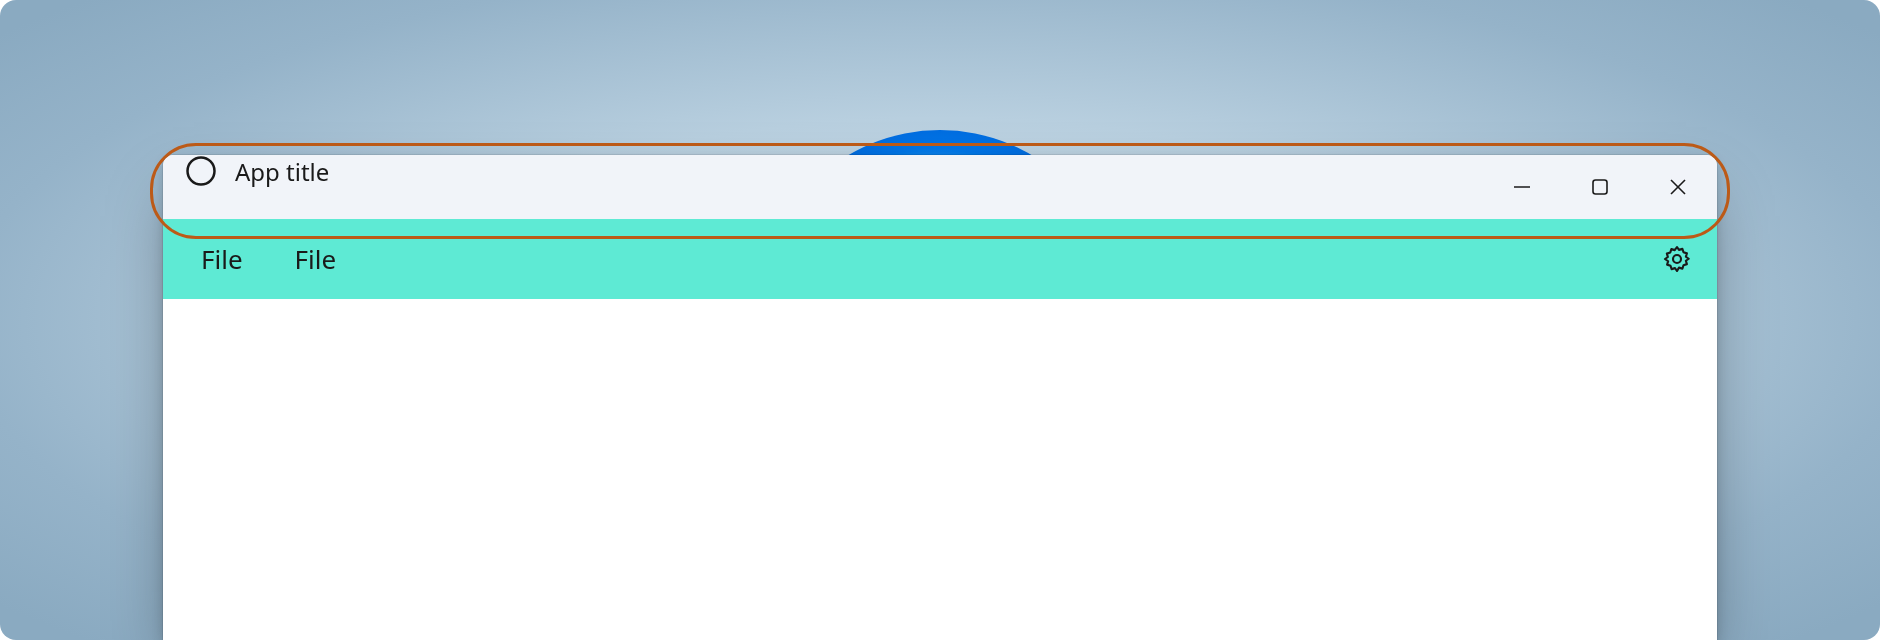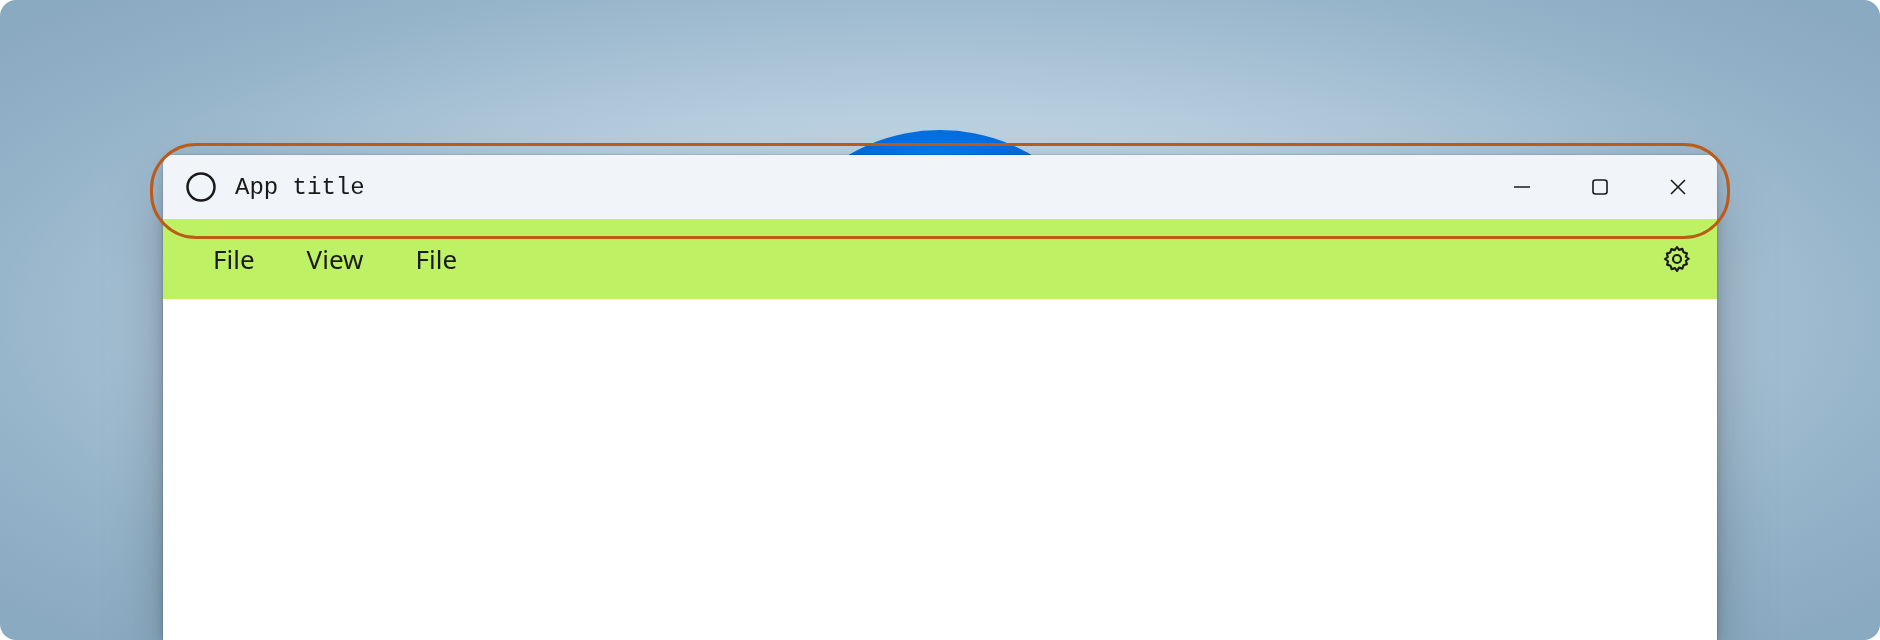--- a/index.html
+++ b/index.html
@@ -76,23 +76,22 @@
     height: 90px;
     border: 3px solid #bc5a17;
     border-radius: 46px;
     pointer-events: none;
   }
 
   
   .titlebar {
     height: 64px;
     display: flex;
-    align-items: center;
+    align-items: flex-start;
     background: #f1f4f9;
-    font-family: Liberation Mono, monospace;
   }
   .titlebar .app-icon {
     margin: 0 18px 0 22px;
     display: flex;
     align-items: center;
     justify-content: center;
   }
   .titlebar .title {
     font-size: 24px;
     font-weight: 400;
@@ -109,22 +108,22 @@
     align-items: center;
     justify-content: center;
     cursor: default;
   }
 
   
   .menubar {
     height: 80px;
     display: flex;
     align-items: center;
-    padding: 0 18px 0 24px;
-    background: #bef264;
+    padding: 0 18px 0 12px;
+    background: #5eead4;
     border-bottom: 1px solid #e4e8ee;
   }
   .menu-item {
     padding: 8px 26px;
     font-size: 26px;
     color: #1a1a1a;
     border-radius: 6px;
     cursor: default;
   }
   .menubar .spacer { flex: 1; }
@@ -186,21 +185,20 @@
               <line x1="3" y1="3" x2="17" y2="17" stroke="#1a1a1a" stroke-width="1.6"></line>
               <line x1="17" y1="3" x2="3" y2="17" stroke="#1a1a1a" stroke-width="1.6"></line>
             </svg>
           </span>
         </div>
       </div>
     </div>
 
     <div class="menubar">
       <div class="menu-item">File</div>
-      <div class="menu-item">View</div>
       <div class="menu-item">File</div>
 
       <div class="spacer"></div>
 
       <div class="settings-btn">
         <span>
           <svg width="30" height="30" viewBox="0 0 24 24" fill="none" stroke="#1a1a1a" stroke-width="1.7" stroke-linejoin="round">
             <circle cx="12" cy="12" r="3.2"></circle>
             <path d="M12 2.4l1.6 2.3 2.7-.8 .9 2.7 2.7.9-.8 2.7 2.3 1.6-2.3 1.6 .8 2.7-2.7.9-.9 2.7-2.7-.8L12 21.6l-1.6-2.3-2.7.8-.9-2.7-2.7-.9 .8-2.7L2.4 12l2.3-1.6-.8-2.7 2.7-.9 .9-2.7 2.7.8z"></path>
           </svg>

